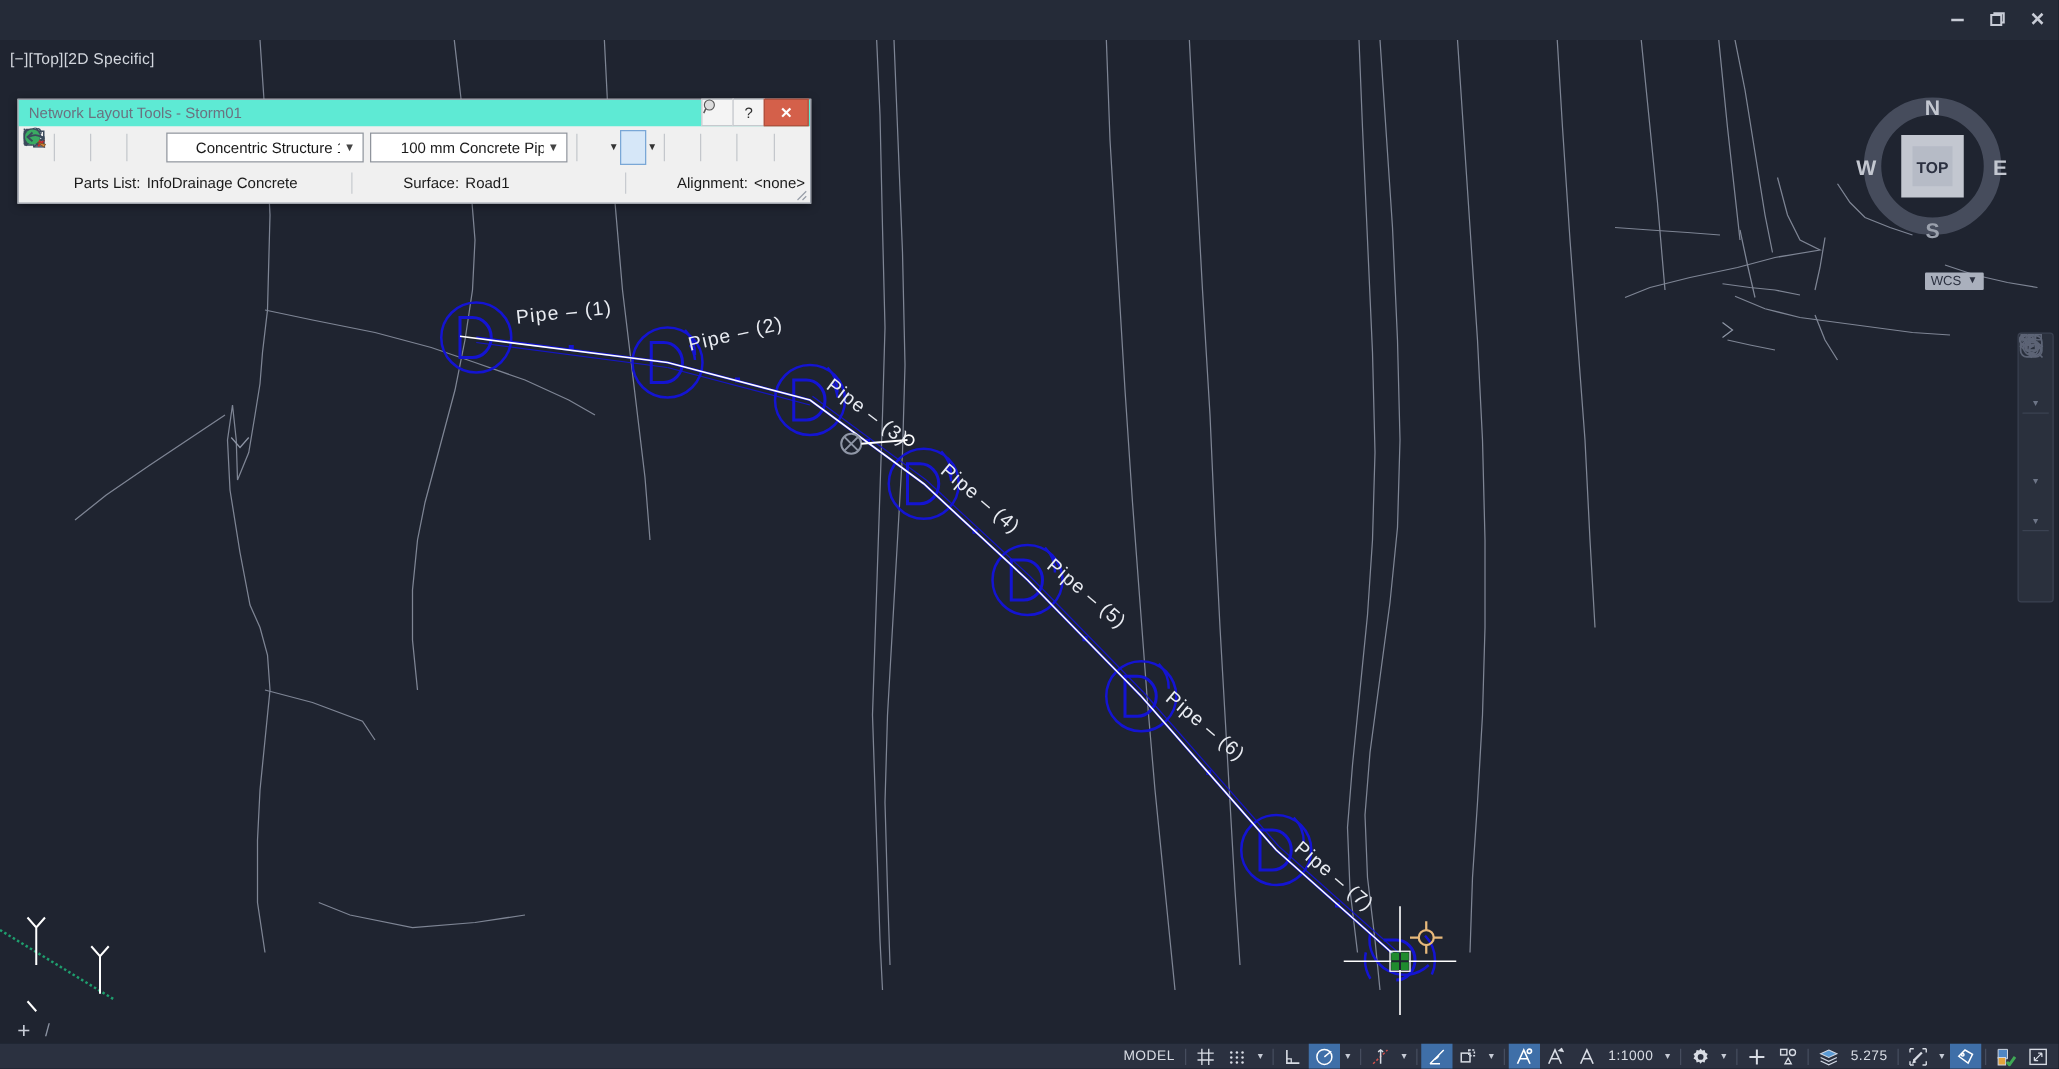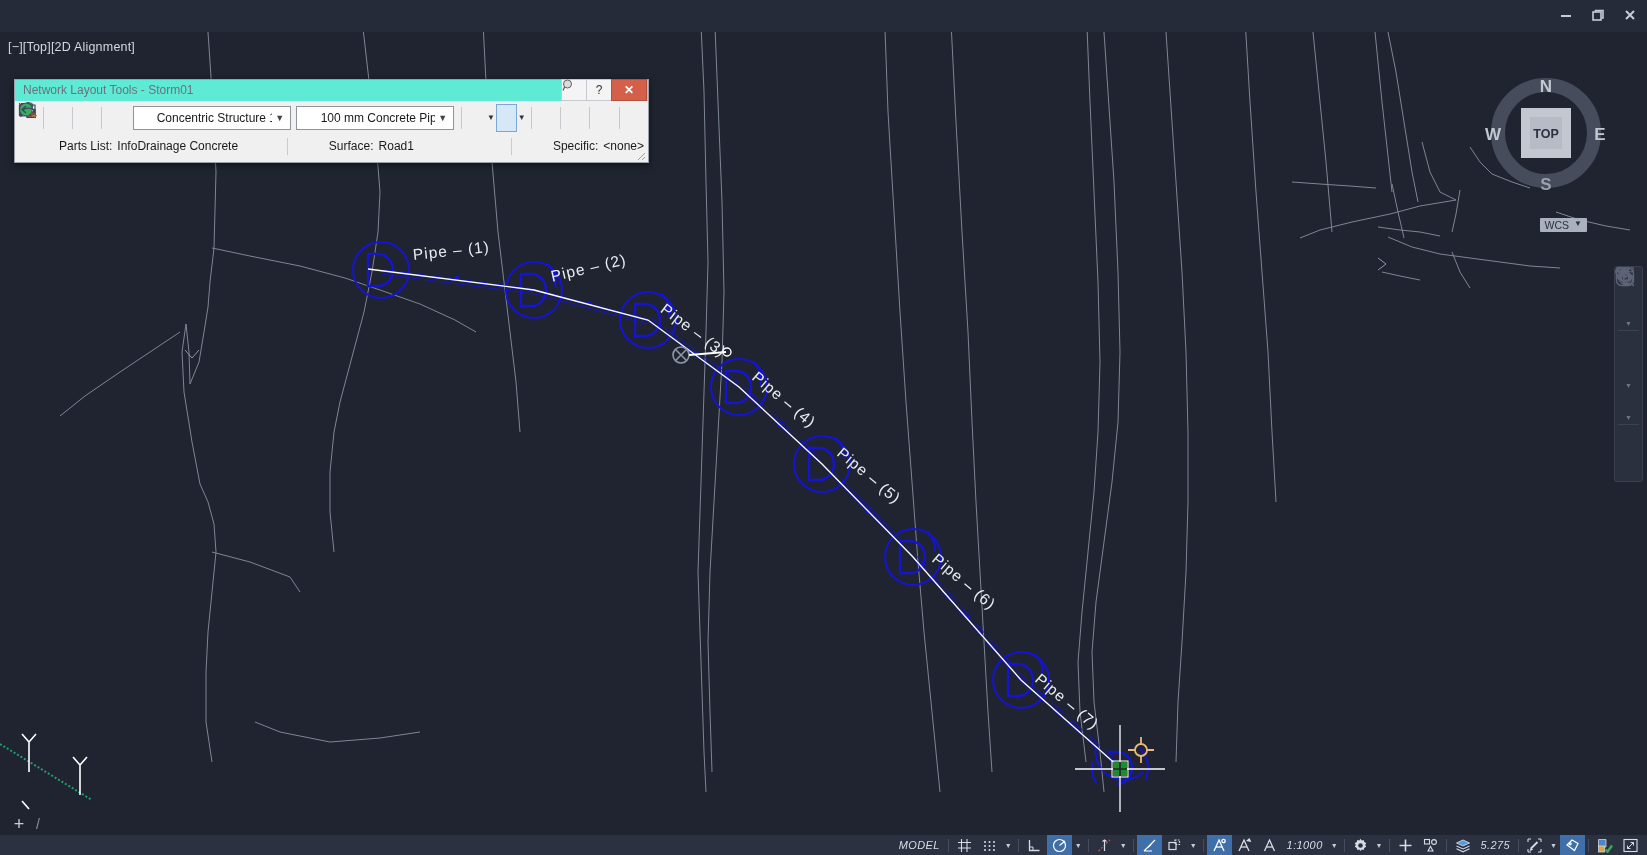--- a/index.html
+++ b/index.html
@@ -74,21 +74,21 @@
   
   #tabbar{position:absolute;left:0;top:812px;width:1647px;height:23px;background:#1f2430;}
   #tabplus{position:absolute;left:8px;top:814px;width:22px;height:20px;color:#c7ccd6;font-size:18px;
            display:flex;align-items:center;justify-content:center;}
   #tabslash{position:absolute;left:36px;top:816px;color:#8b92a1;font-size:14px;}
 
   #statusbar{position:absolute;left:0;top:835px;width:1647px;height:20px;background:#2b3140;
              display:flex;align-items:center;}
   #statusbar .sb-left{flex:1;}
   #statusbar .sb-right{display:flex;align-items:center;gap:0px;padding-right:4px;}
-  .sbi{height:20px;display:flex;align-items:center;justify-content:center;color:#d8dce4;font-size:11px;padding:0 5px;font-style:italic;}
+  .sbi{height:20px;display:flex;align-items:center;justify-content:center;color:#d8dce4;font-size:11px;padding:0 5px;}
   .sbi.on{background:#3f6fa8;}
   .sbi.txt{font-size:11px;letter-spacing:.4px;}
   .sbsep{width:1px;height:13px;background:#464d5e;margin:0 3px;}
   .sbdd{font-size:7px;color:#c6cbd5;padding:0 3px;display:flex;align-items:center;height:20px;}
 </style>
 </head>
 <body>
 
 <div id="app">
 
@@ -276,21 +276,21 @@
     </svg>
 
     <div style="position:absolute;left:412px;top:214px;color:#e9ecf2;font-size:15.5px;letter-spacing:1px;transform:rotate(-6deg);transform-origin:0 0;">Pipe  –  (1)</div>
     <div style="position:absolute;left:549px;top:236px;color:#e9ecf2;font-size:15.5px;letter-spacing:1px;transform:rotate(-13deg);transform-origin:0 0;">Pipe  –  (2)</div>
     <div style="position:absolute;left:668px;top:268px;color:#e9ecf2;font-size:15.5px;letter-spacing:1px;transform:rotate(37deg);transform-origin:0 0;">Pipe  –  (3)</div>
     <div style="position:absolute;left:760px;top:336px;color:#e9ecf2;font-size:15.5px;letter-spacing:1px;transform:rotate(40deg);transform-origin:0 0;">Pipe  –  (4)</div>
     <div style="position:absolute;left:845px;top:412px;color:#e9ecf2;font-size:15.5px;letter-spacing:1px;transform:rotate(40deg);transform-origin:0 0;">Pipe  –  (5)</div>
     <div style="position:absolute;left:940px;top:518px;color:#e9ecf2;font-size:15.5px;letter-spacing:1px;transform:rotate(40deg);transform-origin:0 0;">Pipe  –  (6)</div>
     <div style="position:absolute;left:1043px;top:638px;color:#e9ecf2;font-size:15.5px;letter-spacing:1px;transform:rotate(40deg);transform-origin:0 0;">Pipe  –  (7)</div>
 
-    <div id="viewlabel">[−][Top][2D Alignment]</div>
+    <div id="viewlabel">[−][Top][2D Specific]</div>
 
     <div id="viewcube">
       <svg width="126" height="126" viewBox="0 0 126 126">
         <circle cx="63" cy="63" r="48" fill="none" stroke="#464c5c" stroke-width="14"></circle>
         <rect x="38" y="38" width="50" height="50" fill="#c3c7d0"></rect>
         <rect x="47" y="47" width="32" height="32" fill="#b6bbc6"></rect>
         <text x="63" y="68" text-anchor="middle" fill="#2b3040" font-size="12.5" font-family="Liberation Sans, sans-serif" font-weight="bold">TOP</text>
         <text x="63" y="22" text-anchor="middle" fill="#c3c7d0" font-size="17" font-family="Liberation Sans, sans-serif" font-weight="bold">N</text>
         <text x="63" y="120" text-anchor="middle" fill="#9ba1ad" font-size="17" font-family="Liberation Sans, sans-serif" font-weight="bold">S</text>
         <text x="117" y="70" text-anchor="middle" fill="#c3c7d0" font-size="17" font-family="Liberation Sans, sans-serif" font-weight="bold">E</text>
@@ -487,21 +487,21 @@
           <span>InfoDrainage Concrete</span>
         </div>
         <div class="vsep"></div>
         <div class="cell" style="width:195px;">
           <span>Surface:</span>
           <span style="width:5px;"></span>
           <span>Road1</span>
         </div>
         <div class="vsep"></div>
         <div class="cell" style="flex:1;">
-          <span>Specific:</span>
+          <span>Alignment:</span>
           <span style="width:5px;"></span>
           <span>&lt;none&gt;</span>
         </div>
       </div>
 
       <div id="nlt-grip">
         <svg width="12" height="12" viewBox="0 0 12 12" stroke="#9aa0aa" stroke-width="1">
             <path d="M11 4 L4 11 M11 8 L8 11"></path>
           </svg>
       </div>

